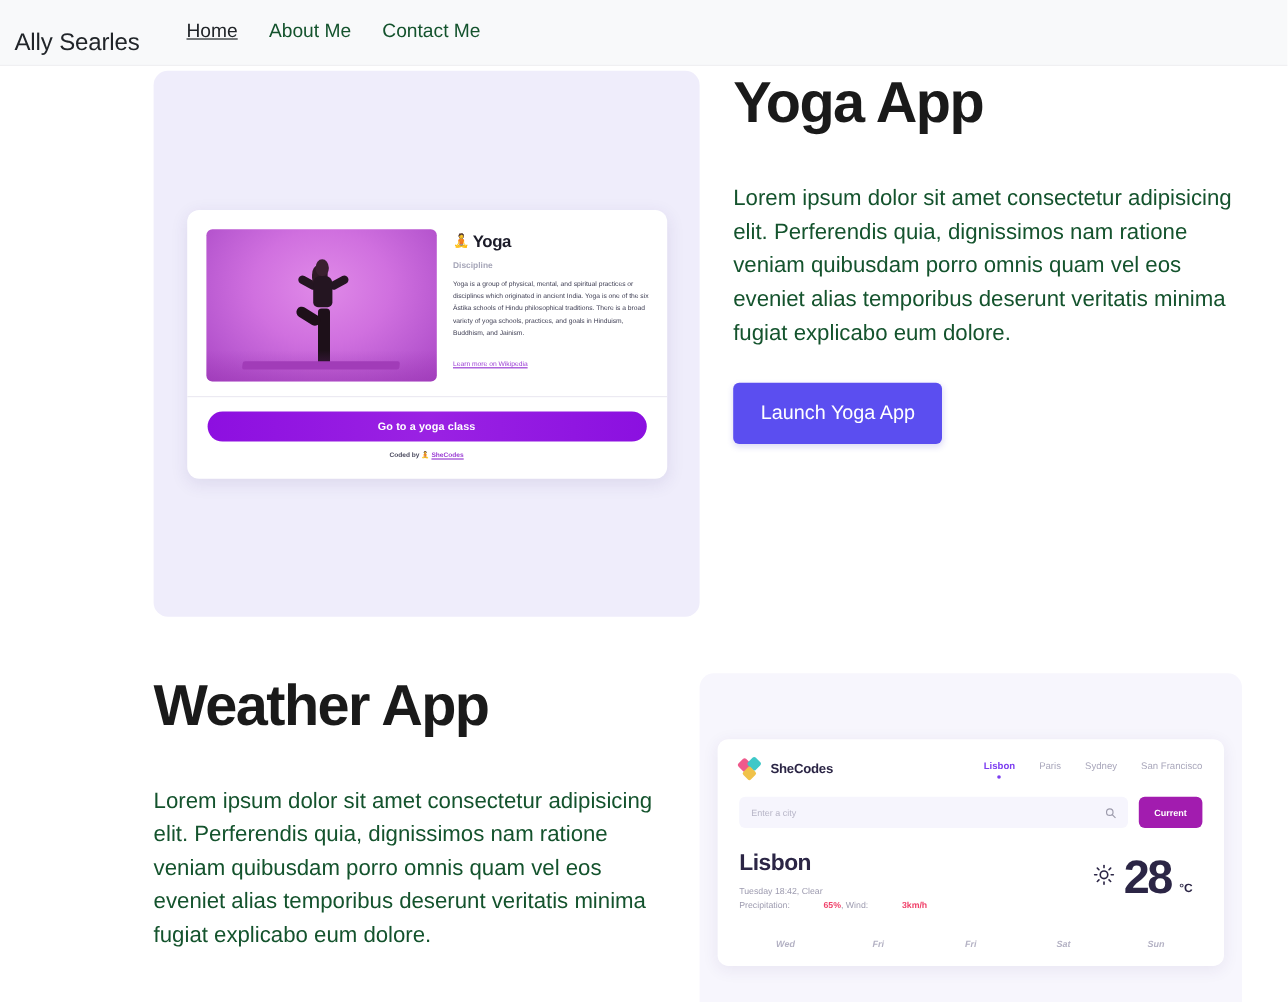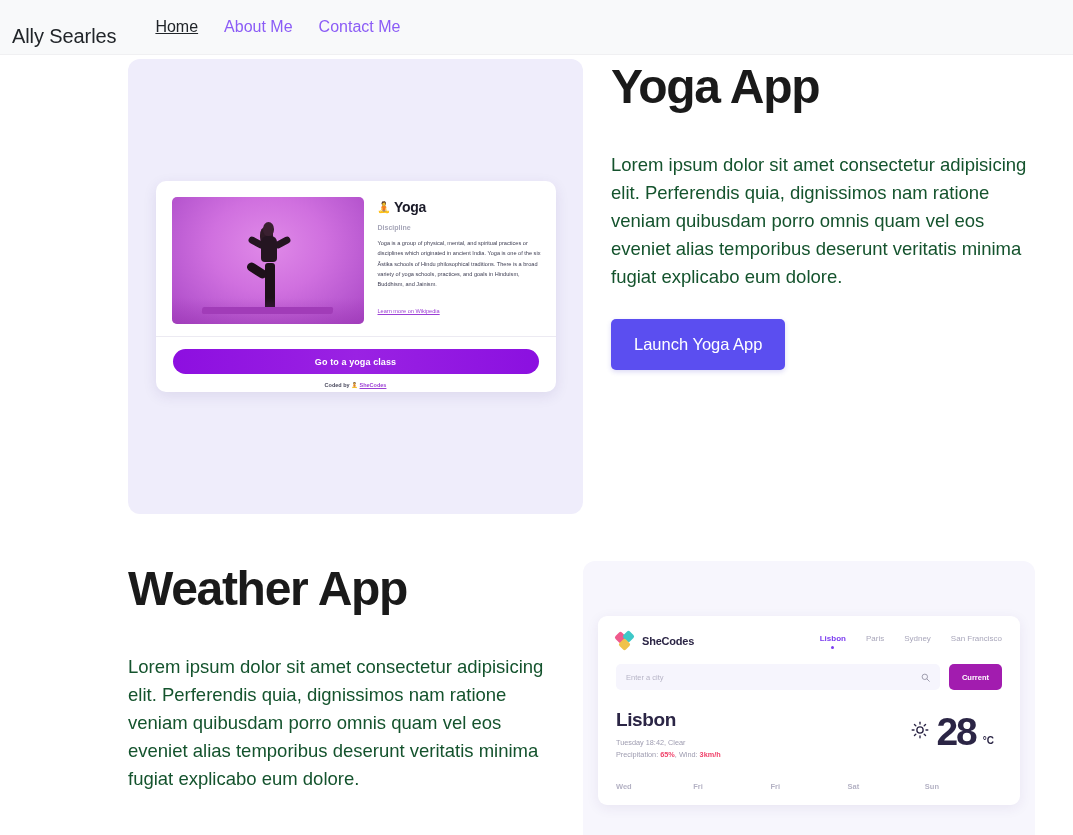--- a/index.html
+++ b/index.html
@@ -31,21 +31,21 @@
     white-space: nowrap;
     margin-top: 19px;
   }
   .nav-links {
     display: flex;
     align-items: center;
     gap: 0px;
   }
   .nav-link {
     font-size: 16px;
-    color: #8b5cf6;
+    color: #14532d;
     text-decoration: none;
     padding: 0 13px;
     white-space: nowrap;
   }
   .nav-link.active { color: #212529; text-decoration: underline; }
 
   
   .page { padding: 0; }
 
   .project-row {
@@ -193,21 +193,21 @@
   .yoga-link {
     font-size: 5.6px;
     color: #9b3ed4;
     text-decoration: underline;
   }
   .yoga-card-divider {
     height: 1px;
     background: #eceaf2;
     margin: 0 0 0 0;
   }
-  .yoga-card-bottom { padding: 12px 17px 4px; }
+  .yoga-card-bottom { padding: 12px 17px 16px; }
   .yoga-cta {
     display: block;
     width: 100%;
     height: 25px;
     border: none;
     border-radius: 30px;
     background: linear-gradient(90deg, #8d0fe0 0%, #9a22e3 50%, #8b10e0 100%);
     color: #ffffff;
     font-family: "Liberation Sans", sans-serif;
     font-size: 9px;
@@ -393,21 +393,21 @@
     color: #2b2545;
     letter-spacing: -0.4px;
     line-height: 1.1;
   }
   .wx-meta {
     font-size: 7.3px;
     color: #9e9cb0;
     margin-top: 6px;
     line-height: 1.6;
   }
-  .wx-meta .hl { color: #f0436b; font-weight: bold; }
+  .wx-meta .hl { color: #f0436b; font-weight: bold; margin-left: 26px; }
   .wx-temp-block {
     display: flex;
     align-items: center;
     gap: 7px;
     padding-right: 8px;
     padding-top: 2px;
   }
   .wx-temp-num {
     font-size: 39px;
     font-weight: bold;
@@ -423,21 +423,22 @@
     padding-bottom: 5px;
   }
 
   .wx-forecast {
     display: flex;
     justify-content: space-around;
     margin-top: 22px;
   }
   .wx-day {
     flex: 1;
-    text-align: left;
+    text-align: center;
+    font-style: italic;
   }
   .wx-day-label {
     font-size: 7.5px;
     color: #b4b2c4;
     font-weight: bold;
   }
 </style>
 </head>
 <body>
 

